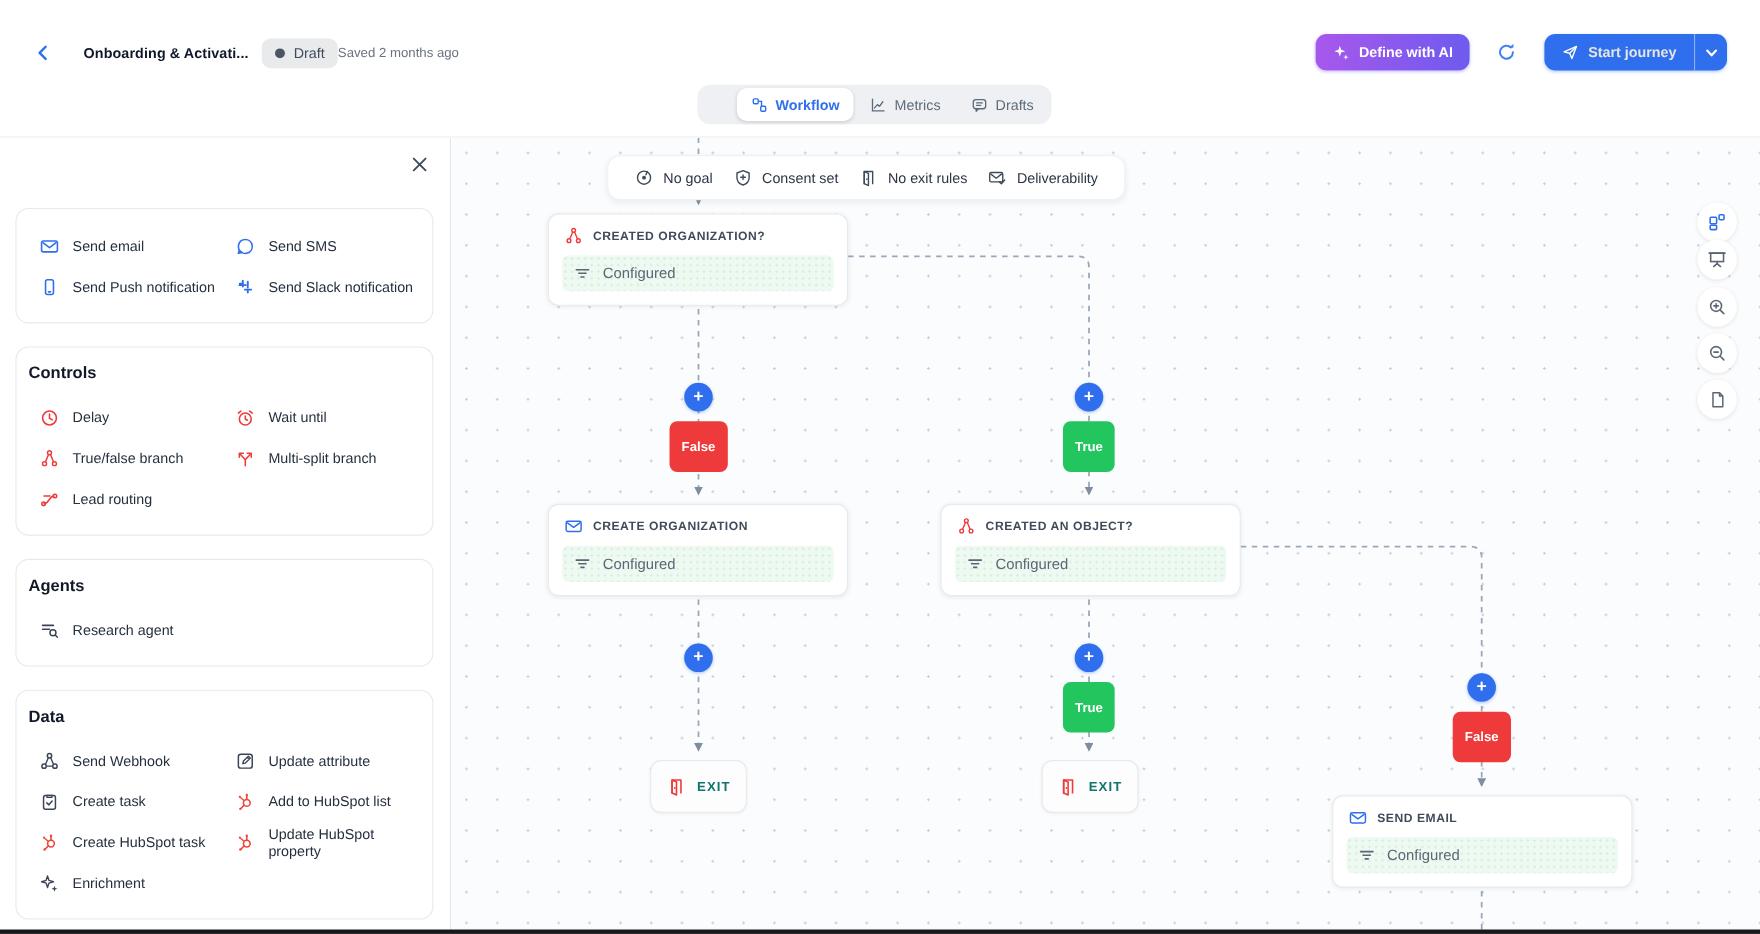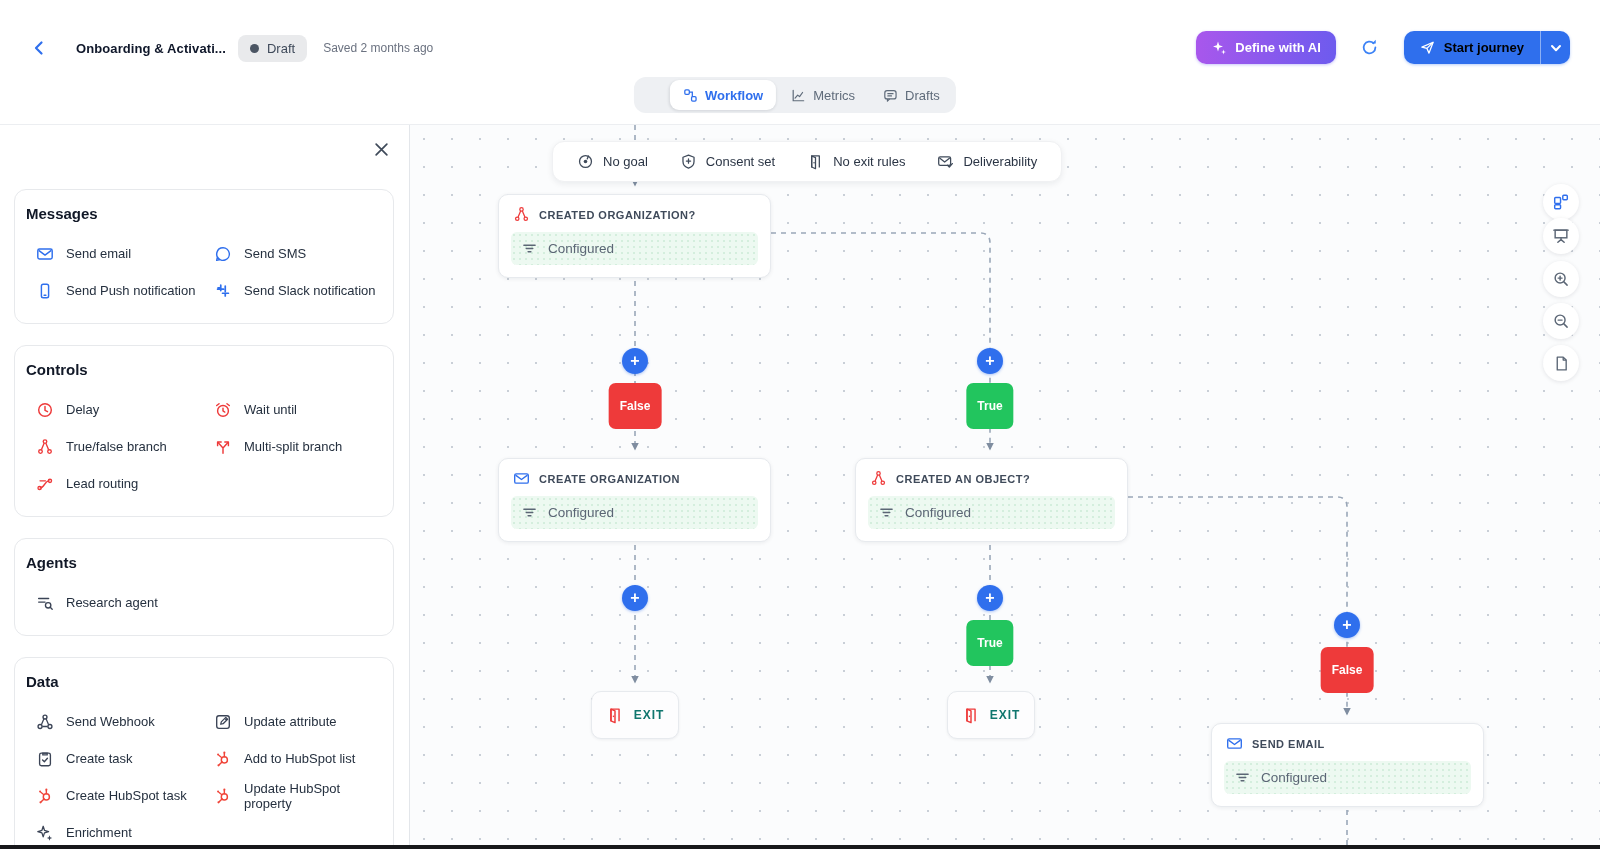--- a/index.html
+++ b/index.html
@@ -9,27 +9,27 @@
   
   .topstrip { position:absolute; left:0; top:0; width:1600px; height:3px; background:#e9eaec; }
   .header { position:absolute; left:0; top:0; width:1600px; height:125px; background:#fff;
     border-bottom:1px solid #eceef1; z-index:30; }
   .header-left { position:absolute; left:24px; top:31px; height:34px; display:flex; align-items:center; }
   .back-btn { width:30px; height:30px; display:flex; align-items:center; justify-content:center; cursor:pointer; }
   .page-title { font-size:13px; font-weight:700; color:#0f172a; margin-left:22px; letter-spacing:.1px; }
   .draft-badge { margin-left:12px; background:#e9eaec; border-radius:8px; height:27px;
     display:flex; align-items:center; gap:8px; padding:0 12px; font-size:13px; color:#3f4a5a;justify-content:center; }
   .draft-dot { width:9px; height:9px; border-radius:50%; background:#4b5563; }
-  .saved-text { margin-left:16px; font-size:12px; color:#6b7280; }
+  .saved-text { margin-left:0; font-size:12px; color:#6b7280; }
   .header-right { position:absolute; right:30px; top:31px; height:33px; display:flex; align-items:center; gap:22px; }
   .btn-ai { height:33px; border-radius:10px; padding:0 15px; display:flex; align-items:center; gap:8px;
     background:linear-gradient(95deg,#a957ec 0%,#6d5bee 100%); color:#fff; font-size:13px; font-weight:700;
     border:none; cursor:pointer; box-shadow:0 1px 3px rgba(99,90,240,.35); }
   .refresh-btn { width:24px; height:24px; display:flex; align-items:center; justify-content:center; cursor:pointer; }
-  .btn-start { height:33px; border-radius:10px; background:#2f6fed; color:#000000; display:flex; align-items:center;
+  .btn-start { height:33px; border-radius:10px; background:#2f6fed; color:#e5e5e5; display:flex; align-items:center;
     border:none; cursor:pointer; font-size:13px; font-weight:700; padding:0; overflow:hidden;
     box-shadow:0 1px 3px rgba(47,111,237,.35); }
   .btn-start-main { display:flex; align-items:center; gap:9px; padding:0 16px; height:100%; }
   .btn-start-caret { width:30px; height:100%; display:flex; align-items:center; justify-content:center;
     border-left:1px solid rgba(255,255,255,.45); }
 
   
   .tabs-wrap { position:absolute; left:50%; transform:translateX(-1.6%) translateX(-50%); top:77px; height:36px;
     background:#eef0f3; border-radius:12px; display:flex; align-items:center; padding:3px; gap:2px; }
   .tab { display:flex; align-items:center; gap:7px; font-size:13px; color:#5f6b7a; padding:0 13px; height:30px;
@@ -47,21 +47,21 @@
   .item-grid { display:grid; grid-template-columns:1fr 1fr; }
   .side-item { display:flex; align-items:center; gap:12px; height:37px; cursor:pointer; padding-left:11px; }
   .side-item span.lbl { font-size:13px; color:#25303f; }
   .icn { width:18px; height:18px; flex:0 0 18px; display:flex; align-items:center; justify-content:center; }
 
   
   .canvas { position:absolute; left:410px; top:125px; width:1190px; height:724px; background:#fbfcfd;
     background-image:radial-gradient(circle, #c9cfd7 1px, transparent 1.1px); background-size:28px 28px; }
   .wires { position:absolute; inset:0; z-index:1; }
   .statusbar { position:absolute; left:142px; top:16px; height:41px; background:#fff; border:1px solid #f0f1f3;
-    border-radius:12px; box-shadow:0 2px 6px rgba(16,24,40,.07); display:flex; align-items:center; gap:32px;
+    border-radius:12px; box-shadow:0 2px 6px rgba(16,24,40,.07); display:flex; align-items:center; gap:19px;
     padding:0 24px; z-index:3; }
   .status-item { display:flex; align-items:center; gap:9px; font-size:13px; color:#2b3545; cursor:pointer; white-space:nowrap; }
 
   .node { position:absolute; width:273px; background:#fff; border:1px solid #e7eaee; border-radius:10px;
     box-shadow:0 1px 4px rgba(16,24,40,.07); z-index:2; cursor:pointer; }
   .node-head { display:flex; align-items:center; gap:9px; padding:11px 14px 9px; }
   .node-title { font-size:11px; font-weight:600; color:#3f4a5a; letter-spacing:.045em; }
   .node-body { margin:0 12px 12px; background:#edf9f1;
     background-image:radial-gradient(circle,#d4eedd 1px, transparent 1.1px); background-size:6px 6px;
     border-radius:6px; padding:9px 11px; display:flex; align-items:center; gap:11px; }
@@ -165,21 +165,20 @@
 
 <div class="sidebar">
   <div class="close-btn">
     <svg width="15" height="15" viewBox="0 0 14 14">
         <path d="M2 2l10 10M12 2 2 12" stroke="#3f4a5a" stroke-width="1.6" stroke-linecap="round"></path>
       </svg>
   </div>
   <div class="cards">
 
     <div class="card">
-      <div class="card-title">Messages</div>
       <div class="item-grid">
         <div class="side-item">
           <span class="icn">
               <svg width="18" height="18" viewBox="0 0 20 20">
                 <rect x="2" y="4.5" width="16" height="11" rx="1.8" fill="none" stroke="#2f6fed" stroke-width="1.6"></rect>
                 <path d="M3 6l7 5.2L17 6" fill="none" stroke="#2f6fed" stroke-width="1.6" stroke-linejoin="round"></path>
               </svg>
             </span>
           <span class="lbl">Send email</span>
         </div>

